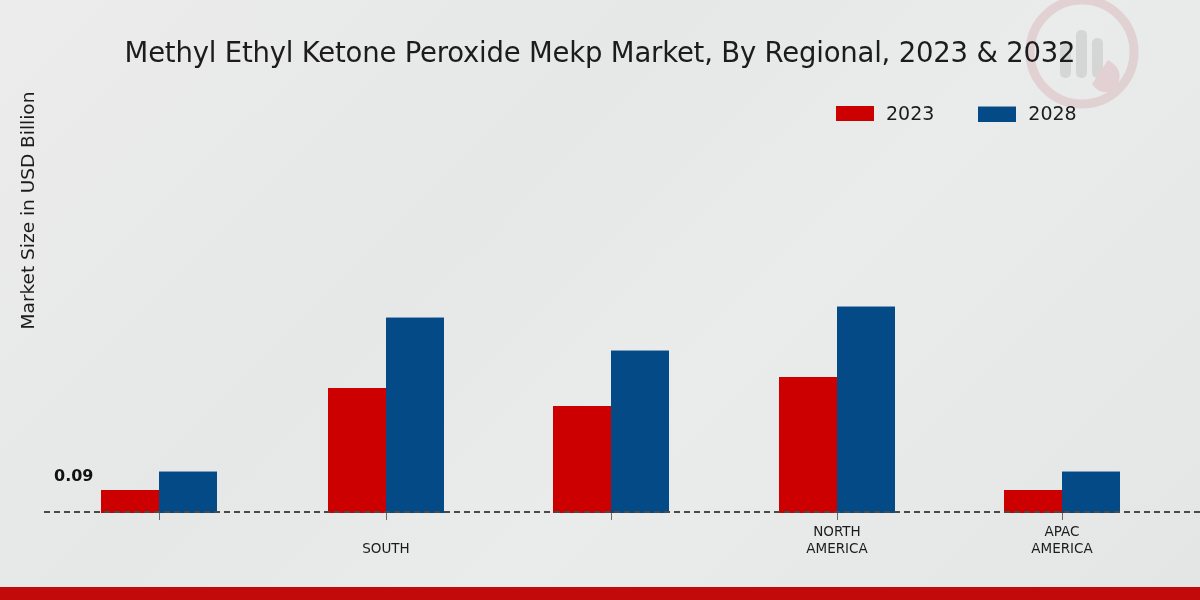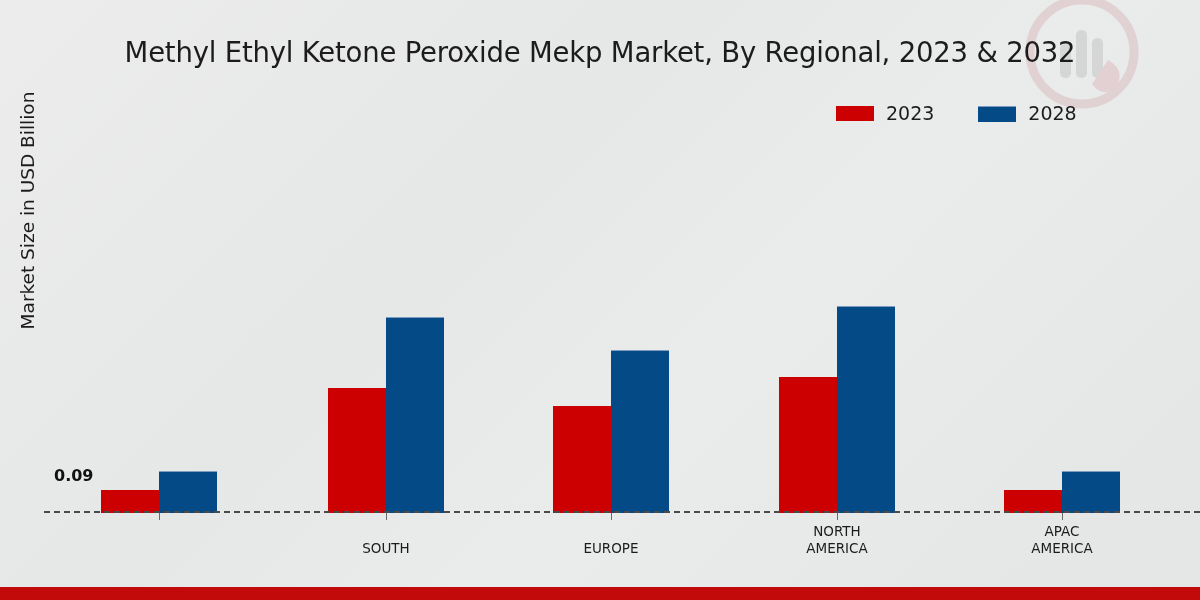--- a/index.html
+++ b/index.html
@@ -212,21 +212,20 @@
       <div class="tick"></div>
       <div class="cat-label"><span>SOUTH</span></div>
     </div>
 
     <div class="group" style="left:452px">
       <div class="bars">
         <span class="bar bar-2023" style="height:107px"></span>
         <span class="bar bar-2032" style="height:162px"></span>
       </div>
       <div class="tick"></div>
-      <div class="cat-label"><span>EUROPE</span></div>
     </div>
 
     <div class="group" style="left:678px">
       <div class="bars">
         <span class="bar bar-2023" style="height:136px"></span>
         <span class="bar bar-2032" style="height:206px"></span>
       </div>
       <div class="tick"></div>
       <div class="cat-label"><span>NORTH</span><br><span>AMERICA</span></div>
     </div>

